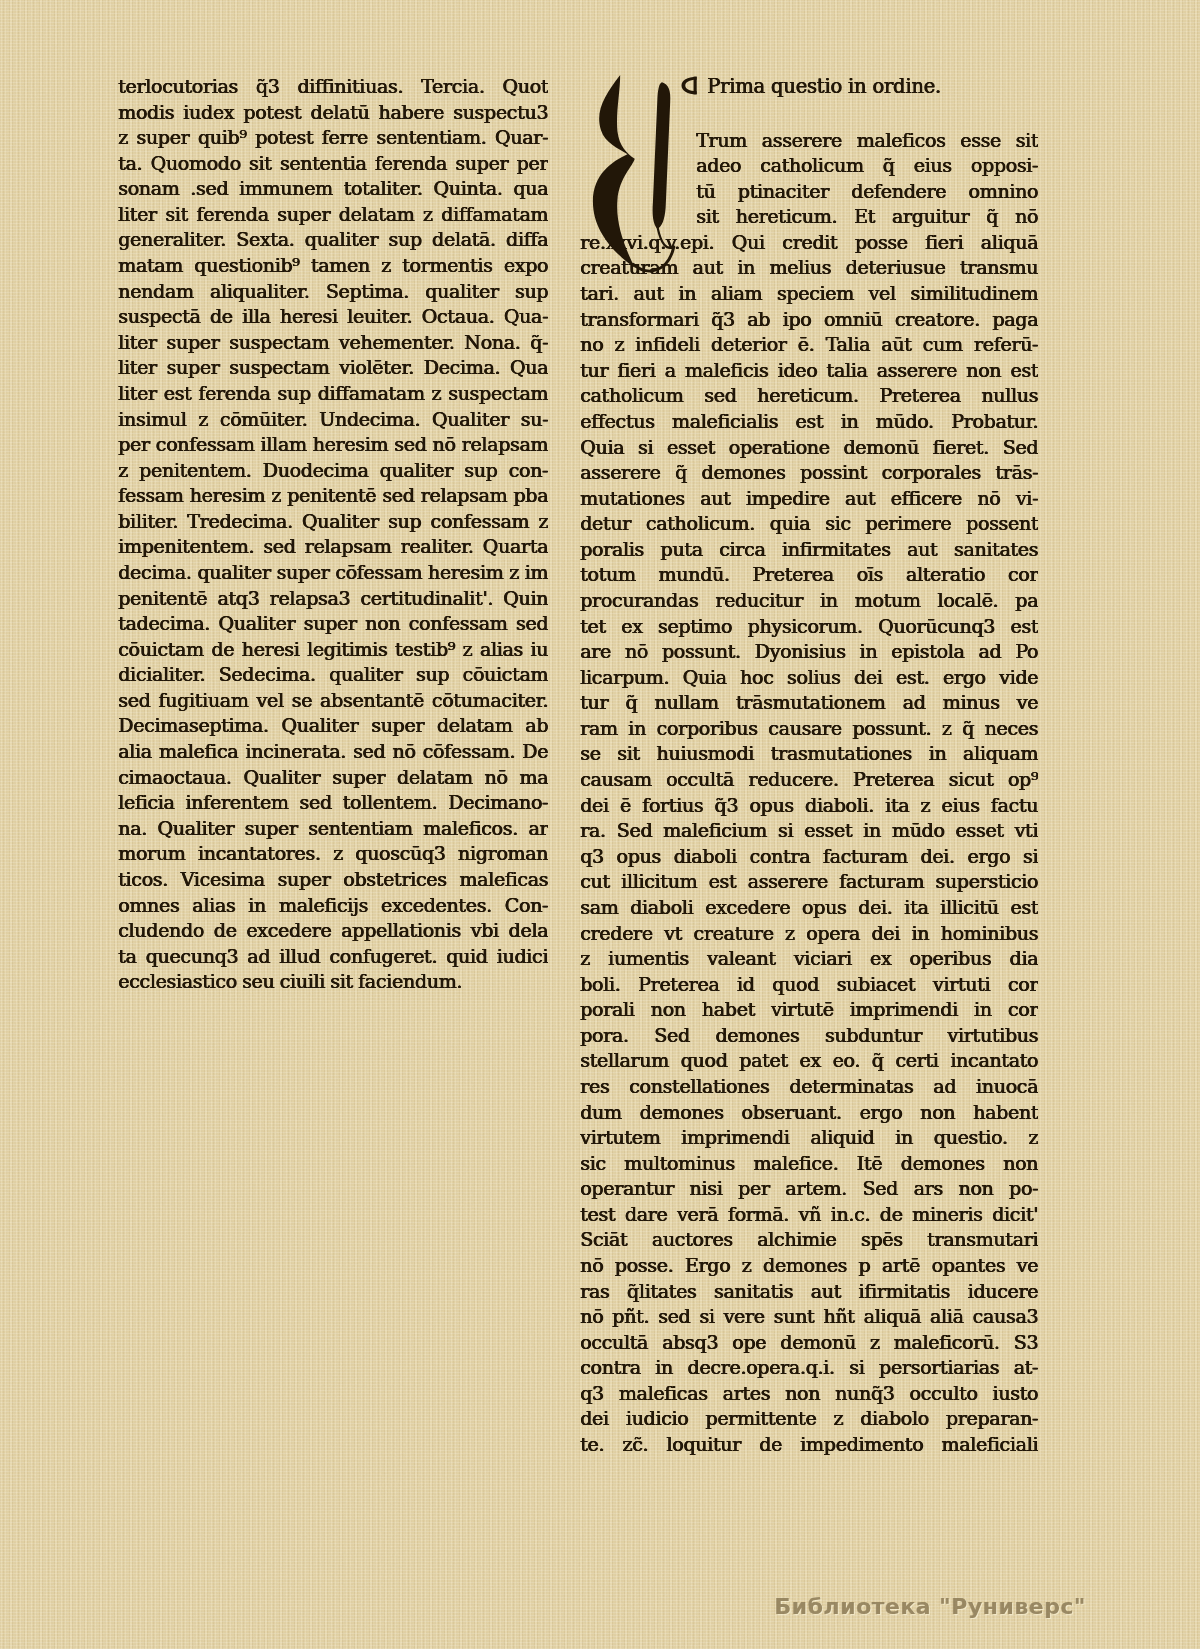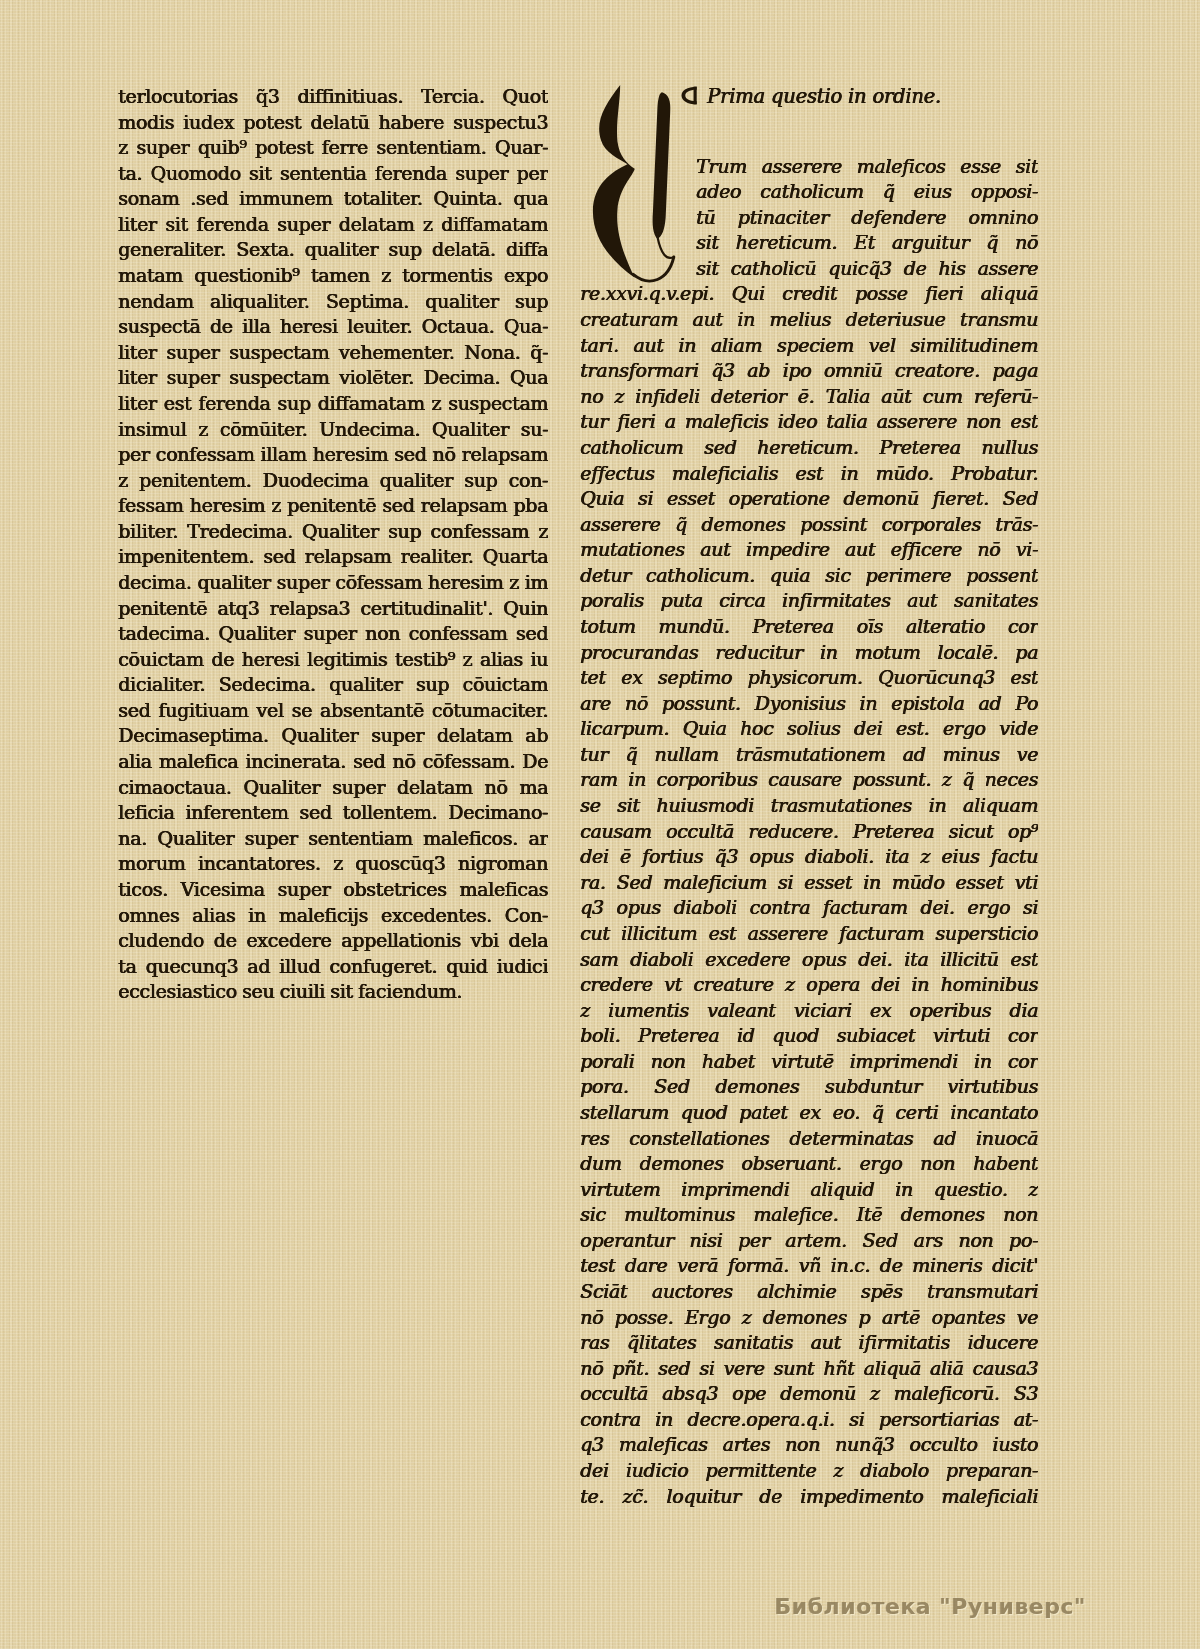--- a/index.html
+++ b/index.html
@@ -8,38 +8,38 @@
     position:relative;width:1200px;height:1649px;
     background-color:var(--paper,#e9d9ac);
     background-image:
       repeating-linear-gradient(0deg, rgba(255,255,255,0.16) 0 1px, rgba(0,0,0,0) 1px 3px),
       repeating-linear-gradient(90deg, rgba(164,136,82,0.13) 0 1px, rgba(0,0,0,0) 1px 3px),
       repeating-linear-gradient(90deg, rgba(255,252,240,0.10) 0 2px, rgba(140,112,64,0.05) 2px 5px);
     font-family:"DejaVu Serif","Liberation Serif",serif;
     color:var(--ink,#221708);
   }
   .noise{position:absolute;inset:0;width:100%;height:100%;opacity:.28;pointer-events:none;}
-  .col{position:absolute;top:84px;}
+  .col{position:absolute;top:74px;}
   .col-left{left:118px;width:430px;}
-  .col-right{left:580px;width:458px;font-style:italic;}
+  .col-right{left:580px;width:458px;}
   .line{
     height:25.58px;line-height:25.58px;overflow:hidden;
     font-size:19px;letter-spacing:-0.3px;word-spacing:-0.5px;
     text-align:justify;text-align-last:justify;white-space:nowrap;
     text-shadow:0.7px 0 0 currentColor, 0 0.45px 0 currentColor;
   }
   .line.indent{padding-left:116px;}
   .line.flush{text-align:center;text-align-last:left;}
   .heading{
     height:25.58px;line-height:25.58px;padding-left:100px;
     font-size:19.5px;letter-spacing:-0.2px;white-space:nowrap;
     text-shadow:0.7px 0 0 currentColor, 0 0.45px 0 currentColor;
   }
   .capitulum-svg{display:inline-block;width:22px;height:19px;vertical-align:-2px;margin-right:5px;fill:var(--ink,#221708);}
-  .rbody{margin-top:44px;}
+  .rbody{margin-top:28px;}
   .dropcap{position:absolute;top:-12px;left:2px;width:100px;height:228px;fill:var(--ink,#221708);}
   .watermark{
     position:absolute;right:114px;bottom:30px;
     font-family:"DejaVu Sans","Liberation Sans",sans-serif;
     font-weight:bold;font-size:22px;letter-spacing:0.5px;
     color:var(--wm,#857450);opacity:.78;
     text-shadow:1px 1px 0 rgba(255,250,228,0.65), -0.5px -0.5px 0 rgba(90,70,35,0.35);
   }
 </style>
 </head>
@@ -107,21 +107,20 @@
       <path d="M88,12 C95,14 98,21 97,34 L92,150 C91,163 88,171 83,173 C78,169 77,157 78,144 L83,28 C84,18 85,13 88,12 Z"></path>
       <path d="M56,212 C74,227 95,219 101,193" fill="none" stroke="#221708" stroke-width="3.2" stroke-linecap="round"></path>
       <path d="M83,171 C87,190 93,197 101,193" fill="none" stroke="#221708" stroke-width="2.4" stroke-linecap="round"></path>
     </svg>
 
     <div class="rbody">
         <div class="line indent">Trum asserere maleficos esse sit</div>
         <div class="line indent">adeo catholicum q̃ eius opposi-</div>
         <div class="line indent">tū ptinaciter defendere omnino</div>
         <div class="line indent">sit hereticum. Et arguitur q̃ nō</div>
-        <div class="line indent">sit catholicū quicq̃3 de his assere</div>
         <div class="line">re.xxvi.q.v.epi. Qui credit posse fieri aliquā</div>
         <div class="line">creaturam aut in melius deteriusue transmu</div>
         <div class="line">tari. aut in aliam speciem vel similitudinem</div>
         <div class="line">transformari q̃3 ab ipo omniū creatore. paga</div>
         <div class="line">no z infideli deterior ē. Talia aūt cum referū-</div>
         <div class="line">tur fieri a maleficis ideo talia asserere non est</div>
         <div class="line">catholicum sed hereticum. Preterea nullus</div>
         <div class="line">effectus maleficialis est in mūdo. Probatur.</div>
         <div class="line">Quia si esset operatione demonū fieret. Sed</div>
         <div class="line">asserere q̃ demones possint corporales trās-</div>

